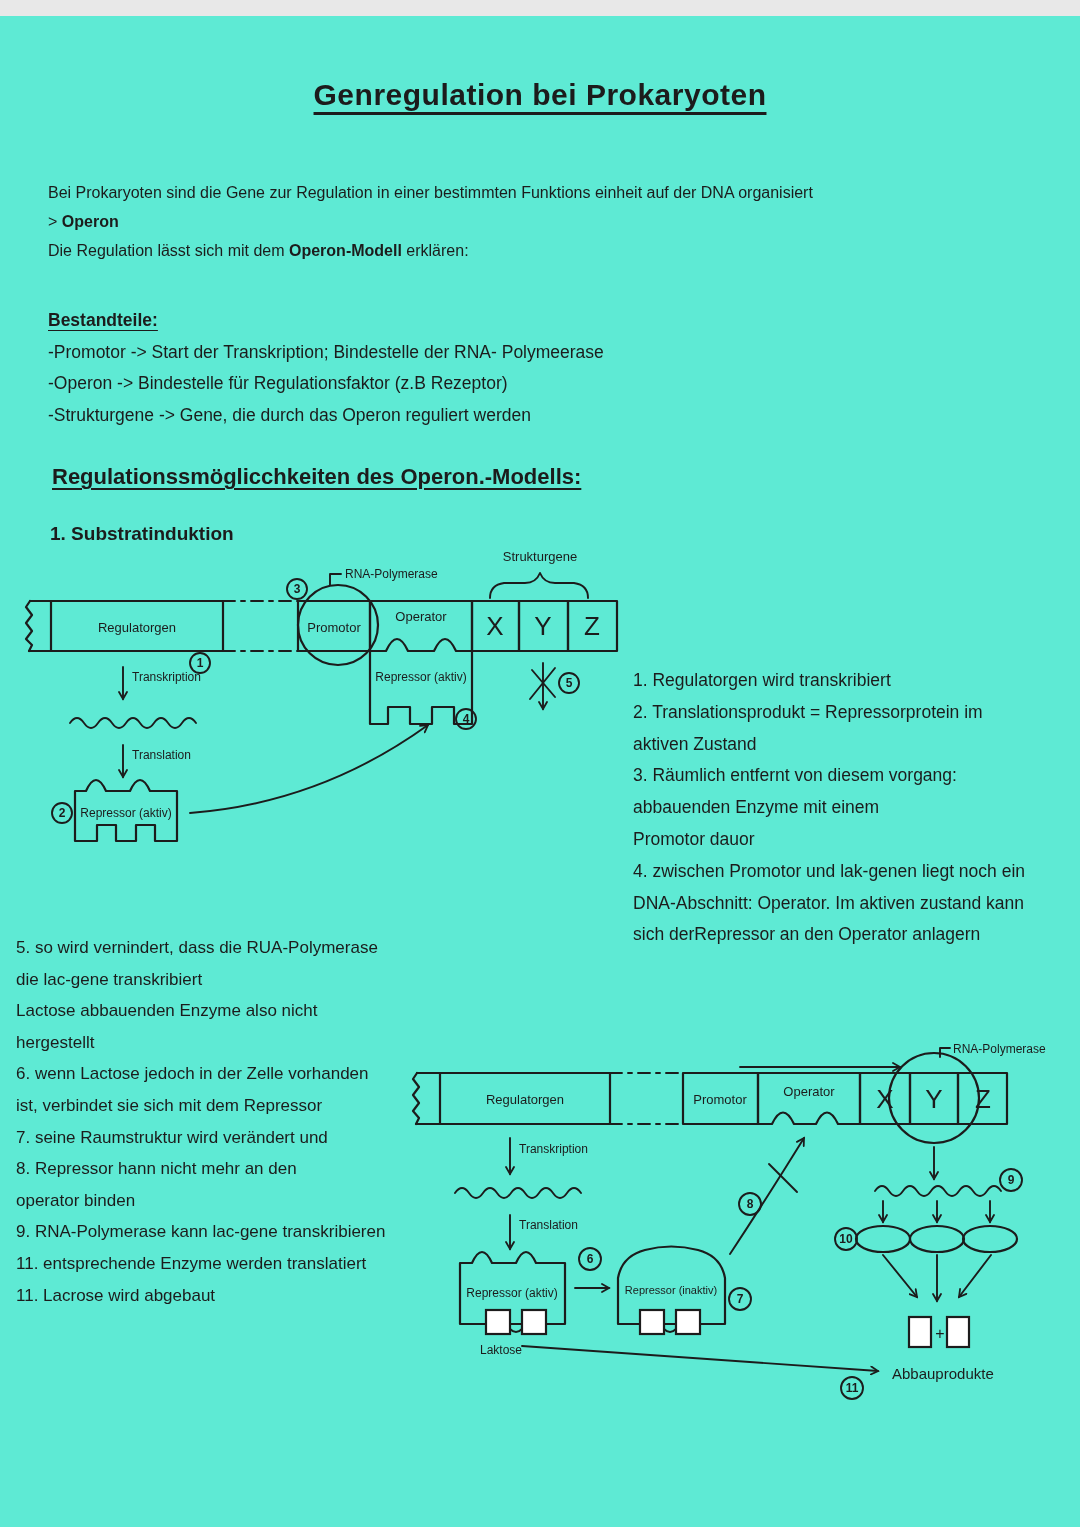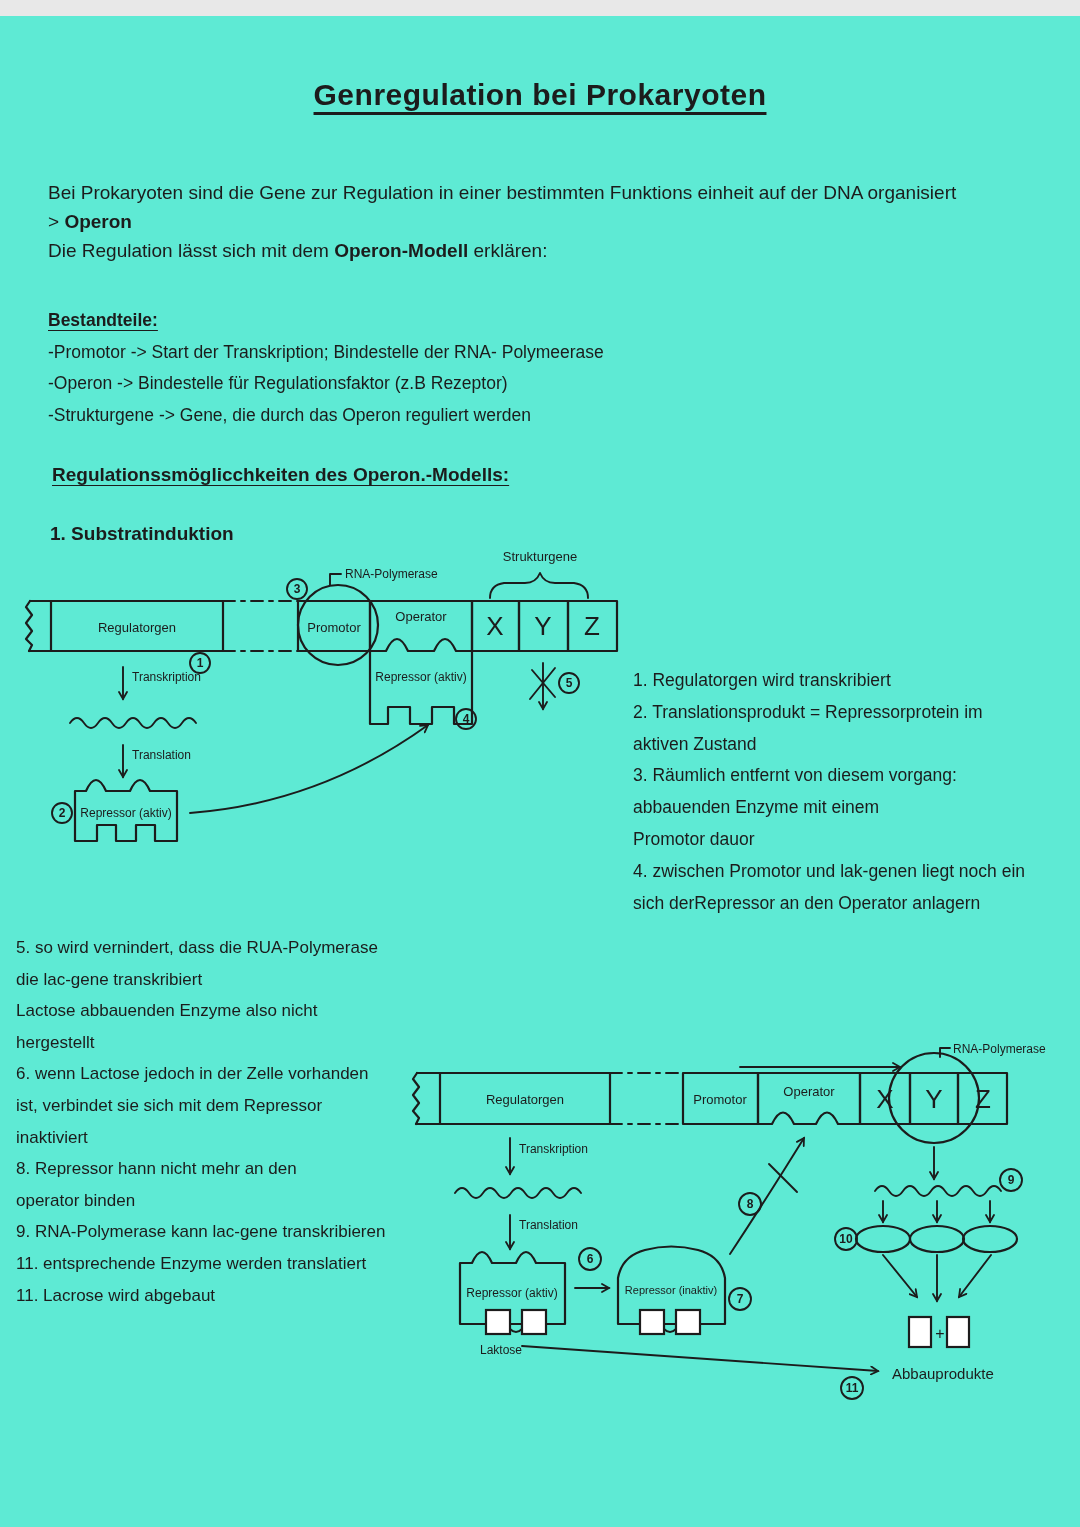--- a/index.html
+++ b/index.html
@@ -6,24 +6,24 @@
   .page{
     position:relative;width:1080px;height:1527px;background:#5eead4;
     color:#1c1c1c;font-family:"Liberation Sans",sans-serif;overflow:hidden;
     margin:16px auto;
   }
   .title{
     position:absolute;top:62px;left:0;width:100%;text-align:center;
     font-size:30px;font-weight:bold;text-decoration:underline;text-underline-offset:7px;
     letter-spacing:0.5px;
   }
-  .intro{position:absolute;left:48px;top:162px;font-size:19px;line-height:29px;white-space:nowrap;}
+  .intro{position:absolute;left:48px;top:162px;font-size:16px;line-height:29px;white-space:nowrap;}
   .bestandteile{position:absolute;left:48px;top:289px;font-size:17.5px;line-height:31.5px;white-space:nowrap;}
   .underline-heading{font-weight:bold;text-decoration:underline;text-underline-offset:4px;}
-  .reg-heading{position:absolute;left:52px;top:448px;font-size:19px;}
+  .reg-heading{position:absolute;left:52px;top:448px;font-size:22px;}
   .sec1-heading{position:absolute;left:50px;top:507px;font-size:19px;font-weight:bold;}
   .steps-right{position:absolute;left:633px;top:649px;width:430px;font-size:17.5px;line-height:31.8px;}
   .steps-left{position:absolute;left:16px;top:916px;width:410px;font-size:17px;line-height:31.6px;}
   svg{position:absolute;overflow:visible;}
   svg.d1{left:20px;top:525px;}
   svg.d2{left:400px;top:1025px;}
   svg text{fill:#1c1c1c;font-family:"Liberation Sans",sans-serif;}
   .stroke{fill:none;stroke:#1c1c1c;stroke-width:2.2;stroke-linecap:round;stroke-linejoin:round;}
   .thin{stroke-width:1.9;}
   .dashline{stroke-dasharray:12 6 4 6;}
@@ -132,31 +132,32 @@
   </svg>
 
   <div class="steps-right">
     <div>1. Regulatorgen wird transkribiert</div>
     <div>2. Translationsprodukt = Repressorprotein im</div>
     <div>aktiven Zustand</div>
     <div>3. Räumlich entfernt von diesem vorgang:</div>
     <div>abbauenden Enzyme mit einem</div>
     <div>Promotor dauor</div>
     <div>4. zwischen Promotor und lak-genen liegt noch ein</div>
+    <div>DNA-Abschnitt: Operator. Im aktiven zustand kann</div>
     <div>sich derRepressor an den Operator anlagern</div>
   </div>
 
   <div class="steps-left">
     <div>5. so wird vernindert, dass die RUA-Polymerase</div>
     <div>die lac-gene transkribiert</div>
     <div>Lactose abbauenden Enzyme also nicht</div>
     <div>hergestellt</div>
     <div>6. wenn Lactose jedoch in der Zelle vorhanden</div>
     <div>ist, verbindet sie sich mit dem Repressor</div>
-    <div>inaktiviert</div>
+    <div>7. seine Raumstruktur wird verändert und</div>
     <div>8. Repressor hann nicht mehr an den</div>
     <div>operator binden</div>
     <div>9. RNA-Polymerase kann lac-gene transkribieren</div>
     <div>11. entsprechende Enzyme werden translatiert</div>
     <div>11. Lacrose wird abgebaut</div>
   </div>
 
   <svg class="d2" width="680" height="365" viewBox="0 0 680 365">
     <defs>
       <marker id="ah2" viewBox="0 0 10 10" refX="8" refY="5" markerWidth="10" markerHeight="10" orient="auto-start-reverse" markerUnits="userSpaceOnUse">

